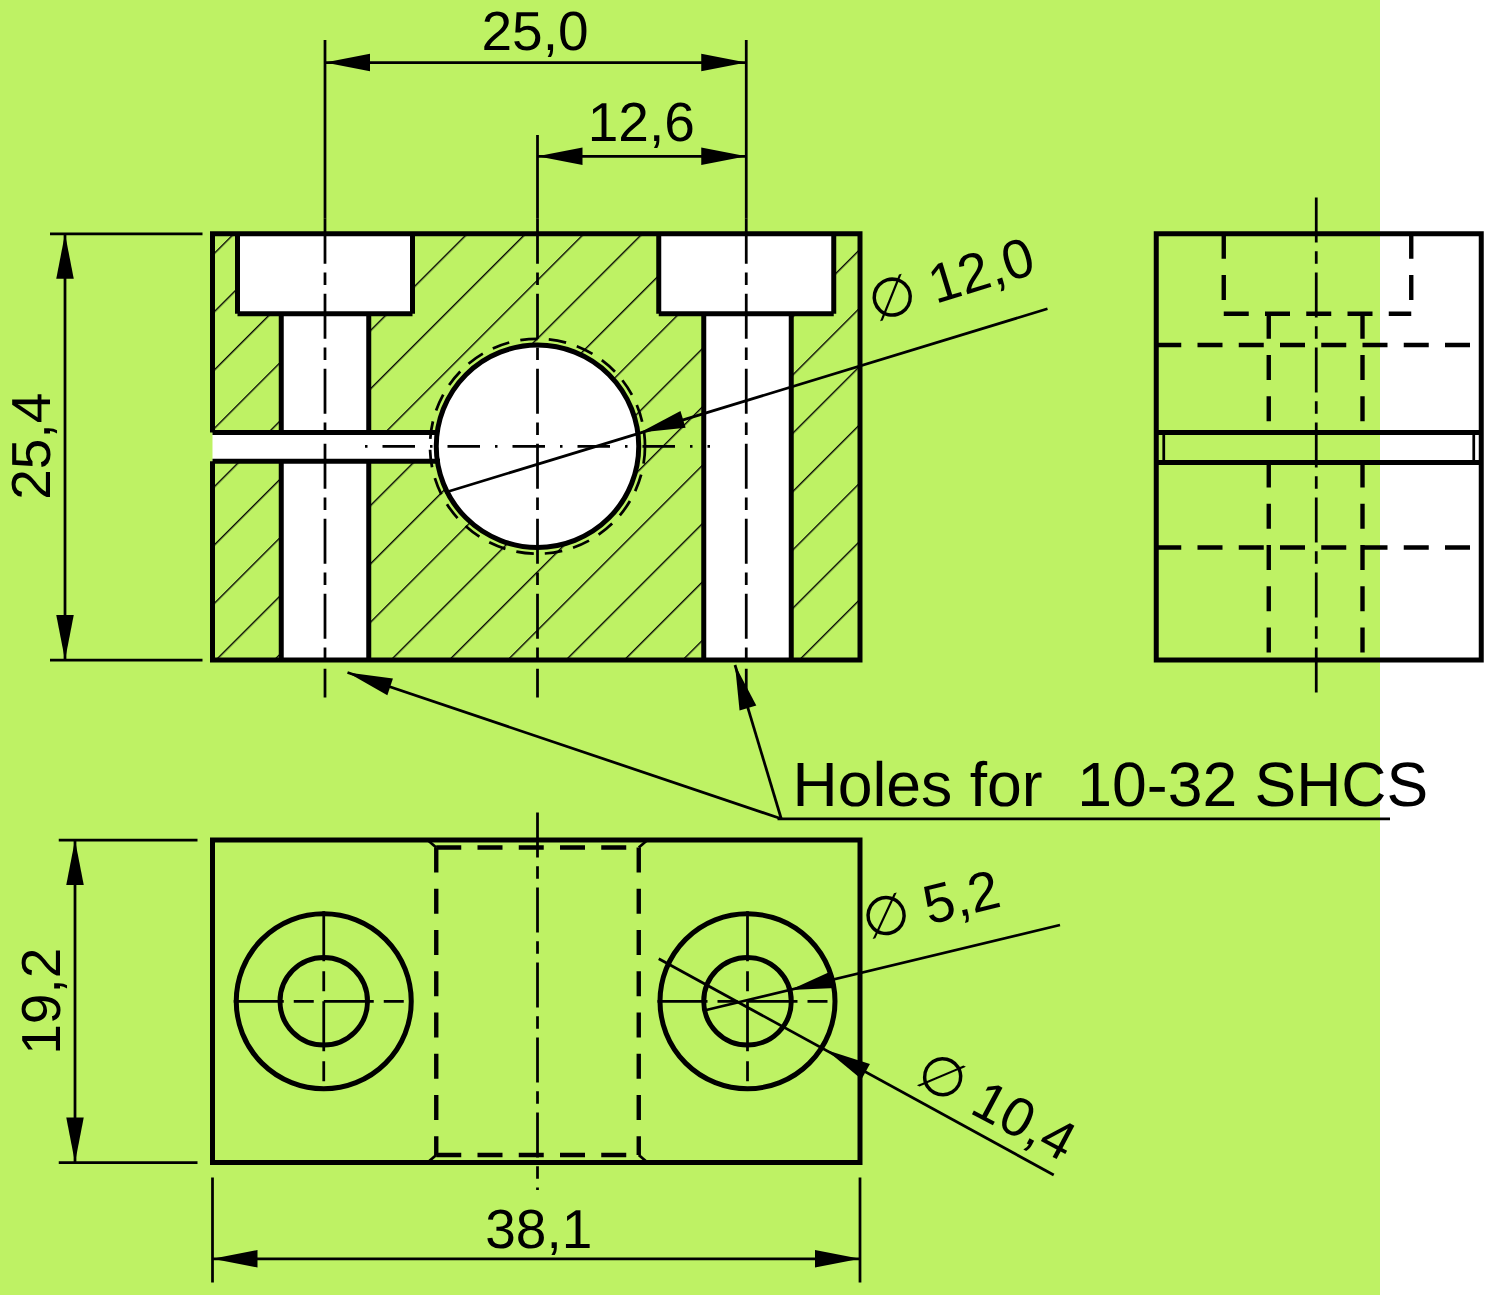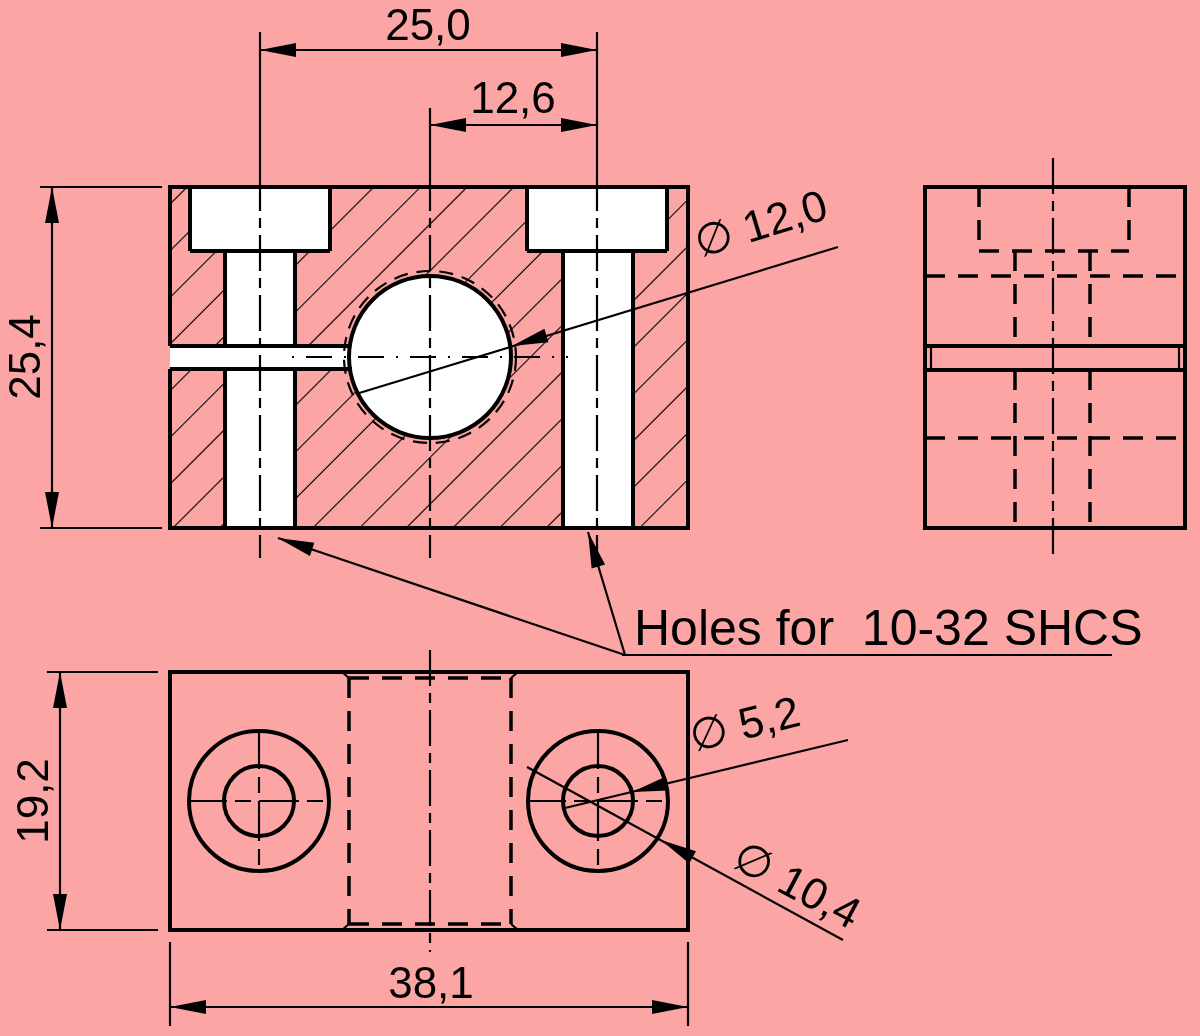--- a/index.html
+++ b/index.html
@@ -1,16 +1,16 @@
 <!DOCTYPE html>
 <html><head>
 <meta charset="utf-8">
 <style>
   html,body{margin:0;padding:0;background:#ffffff;}
-  .sheet{width:1200px;height:1036px;background:#fca5a5;position:relative;font-family:"Liberation Sans","DejaVu Sans",sans-serif;}
+  .sheet{width:1104px;height:1036px;background:#bef264;position:relative;font-family:"Liberation Sans","DejaVu Sans",sans-serif;}
   svg text{white-space:pre;fill:#000;font-family:"Liberation Sans","DejaVu Sans",sans-serif;}
   .dimtxt{font-size:44px;}
   .notetxt{font-size:50px;}
   .obj{stroke:#000;stroke-width:4;fill:none;}
   .thin{stroke:#000;stroke-width:2.2;fill:none;}
   .hid{stroke:#000;stroke-width:3.5;fill:none;stroke-dasharray:20 13;}
   .cl{stroke:#000;stroke-width:2.2;fill:none;stroke-dasharray:36 7 10 7;}
   .ch{stroke:#000;stroke-width:2.2;fill:none;stroke-dasharray:40 8 16 8;}
   .arr{fill:#000;stroke:none;}
   .white{fill:#ffffff;stroke:none;}

